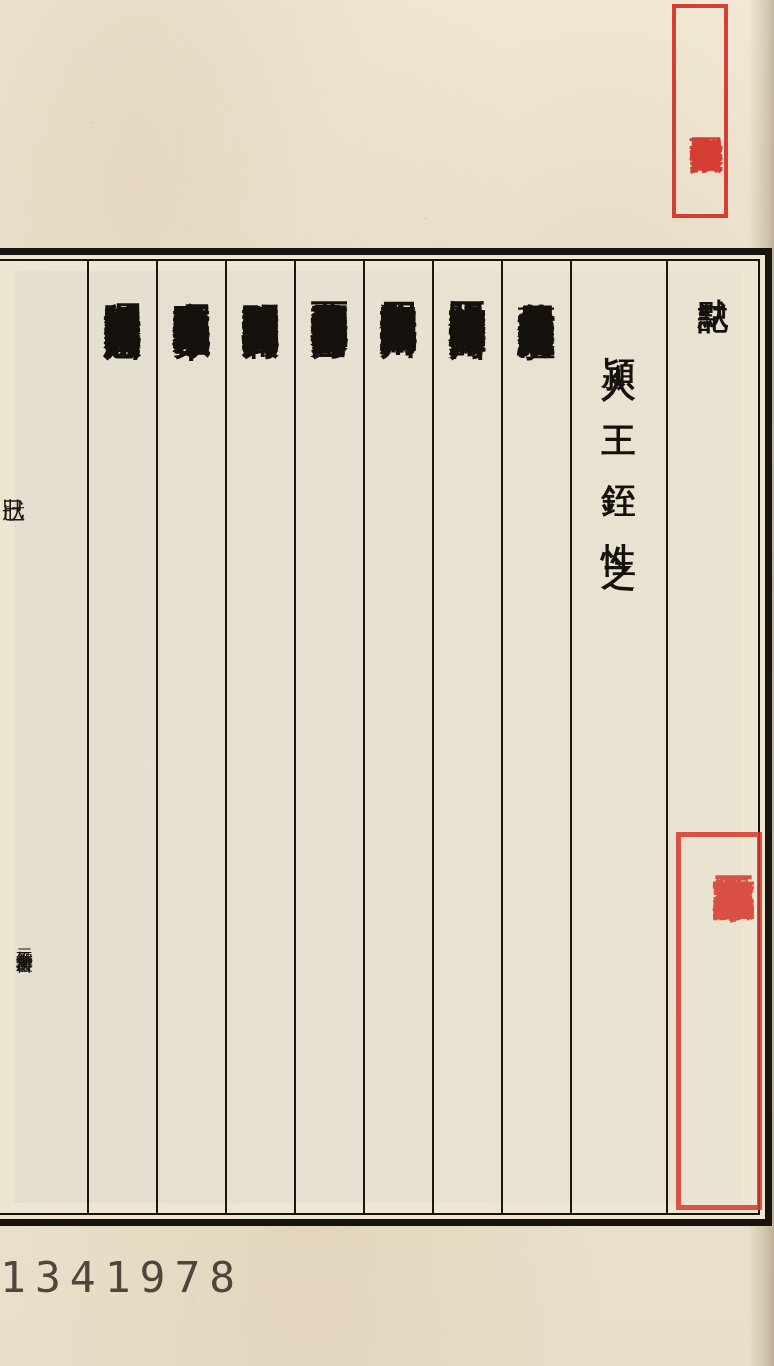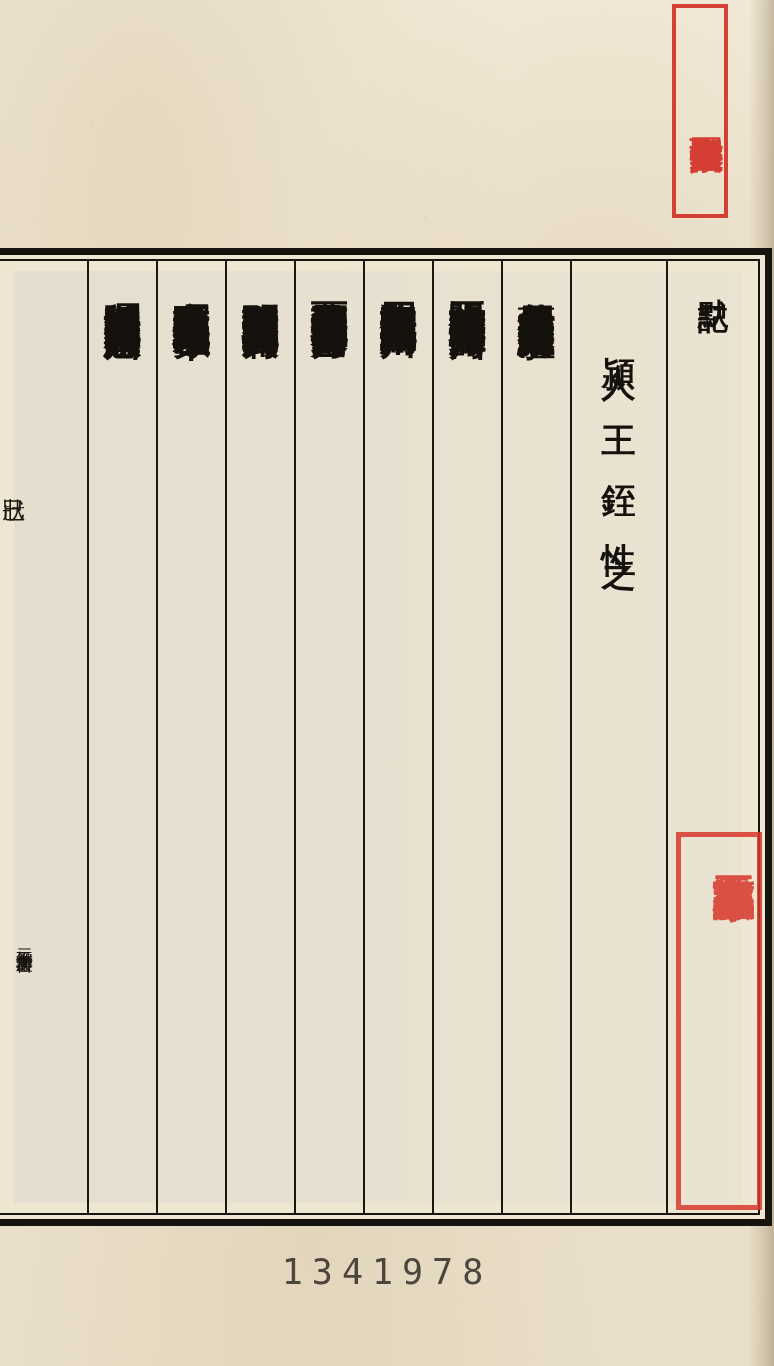--- a/index.html
+++ b/index.html
@@ -219,23 +219,22 @@
     display: flex;
     flex-wrap: wrap;
     align-content: flex-start;
   }
 
   
   .accession {
     position: absolute;
     left: 0; right: 0;
     top: 1252px;
-    text-align: center;
     font-family: "DejaVu Sans Mono", monospace;
-    font-size: 35px;
+    font-size: 43px;
     letter-spacing: 9px;
     color: #2b2620;
     opacity: .82;
   }
 </style>
 </head>
 <body>
 
 <div class="page">
   <div class="speckle"></div>

